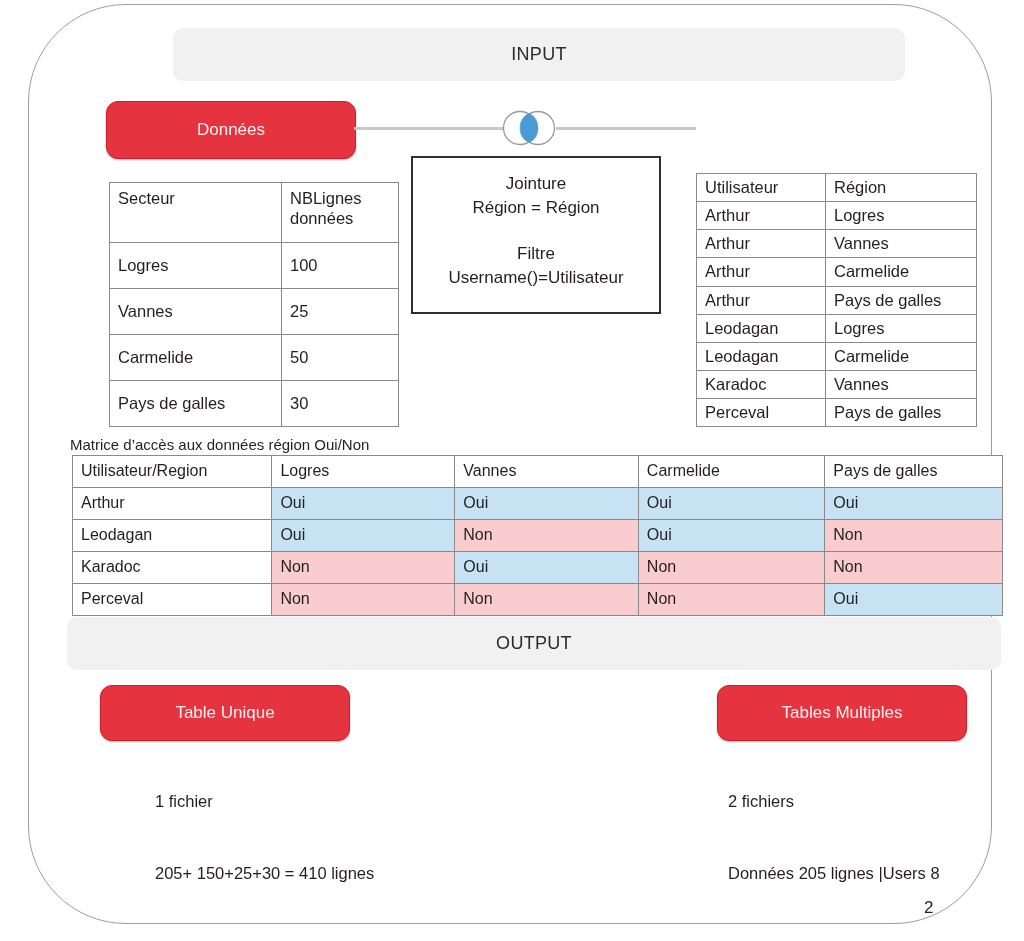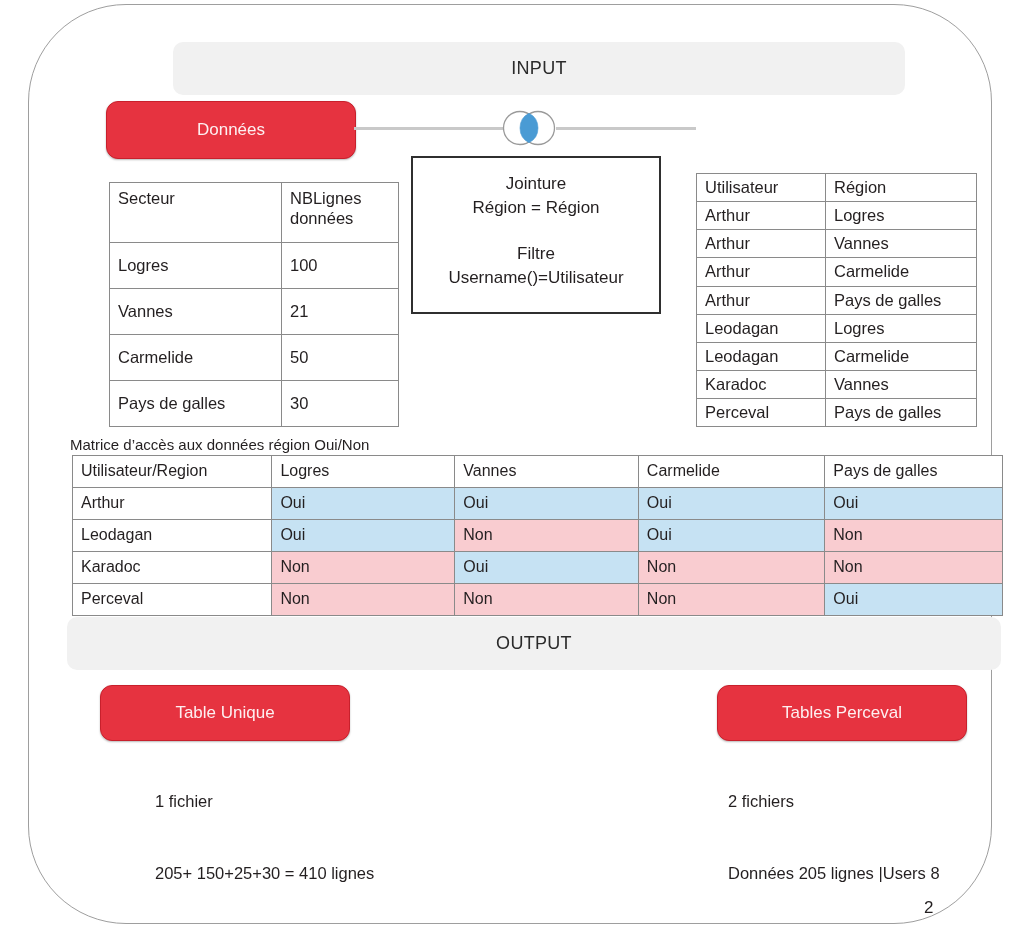--- a/index.html
+++ b/index.html
@@ -34,21 +34,21 @@
     position: absolute;
     background: #f1f1f1;
     border-radius: 10px;
     display: flex;
     align-items: center;
     justify-content: center;
     font-size: 18px;
     letter-spacing: 0.3px;
     color: #2b2b2b;
   }
-  #input-bar  { left: 144px; top: 37px;  width: 732px; height: 53px; }
+  #input-bar  { left: 144px; top: 23px;  width: 732px; height: 53px; }
   #output-bar { left: 38px;  top: 612px; width: 934px; height: 53px; }
 
   
   .red-button {
     position: absolute;
     background: #e63340;
     border-radius: 12px;
     border: 1px solid #c8202c;
     box-shadow: 0 1px 2px rgba(0,0,0,0.28);
     display: flex;
@@ -212,21 +212,21 @@
           <span>NBLignes</span><br>
           <span>données</span>
         </td>
       </tr>
       <tr>
         <td>Logres</td>
         <td>100</td>
       </tr>
       <tr>
         <td>Vannes</td>
-        <td>21</td>
+        <td>25</td>
       </tr>
       <tr>
         <td>Carmelide</td>
         <td>50</td>
       </tr>
       <tr>
         <td>Pays de galles</td>
         <td>30</td>
       </tr>
     </tbody>
@@ -325,21 +325,21 @@
 
   <div class="section-bar" id="output-bar">
     <span>OUTPUT</span>
   </div>
 
   <div class="red-button" id="btn-table-unique">
     <span>Table Unique</span>
   </div>
 
   <div class="red-button" id="btn-tables-multiples">
-    <span>Tables Perceval</span>
+    <span>Tables Multiples</span>
   </div>
 
   <div class="output-caption" id="caption-left">
     <div>1 fichier</div>
     <div>205+ 150+25+30 = 410 lignes</div>
   </div>
   <div class="output-caption" id="caption-right">
     <div>2 fichiers</div>
     <div>Données 205 lignes |Users 8</div>
   </div>

